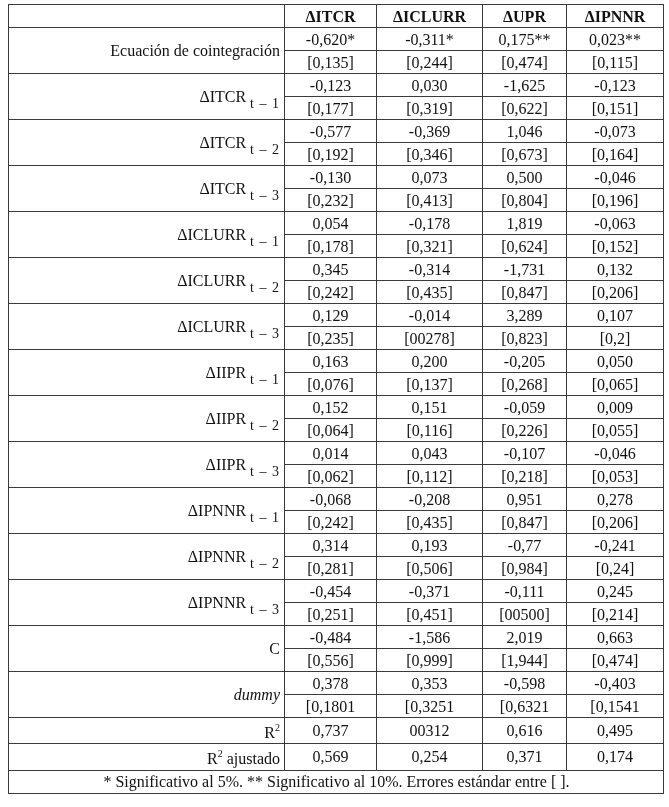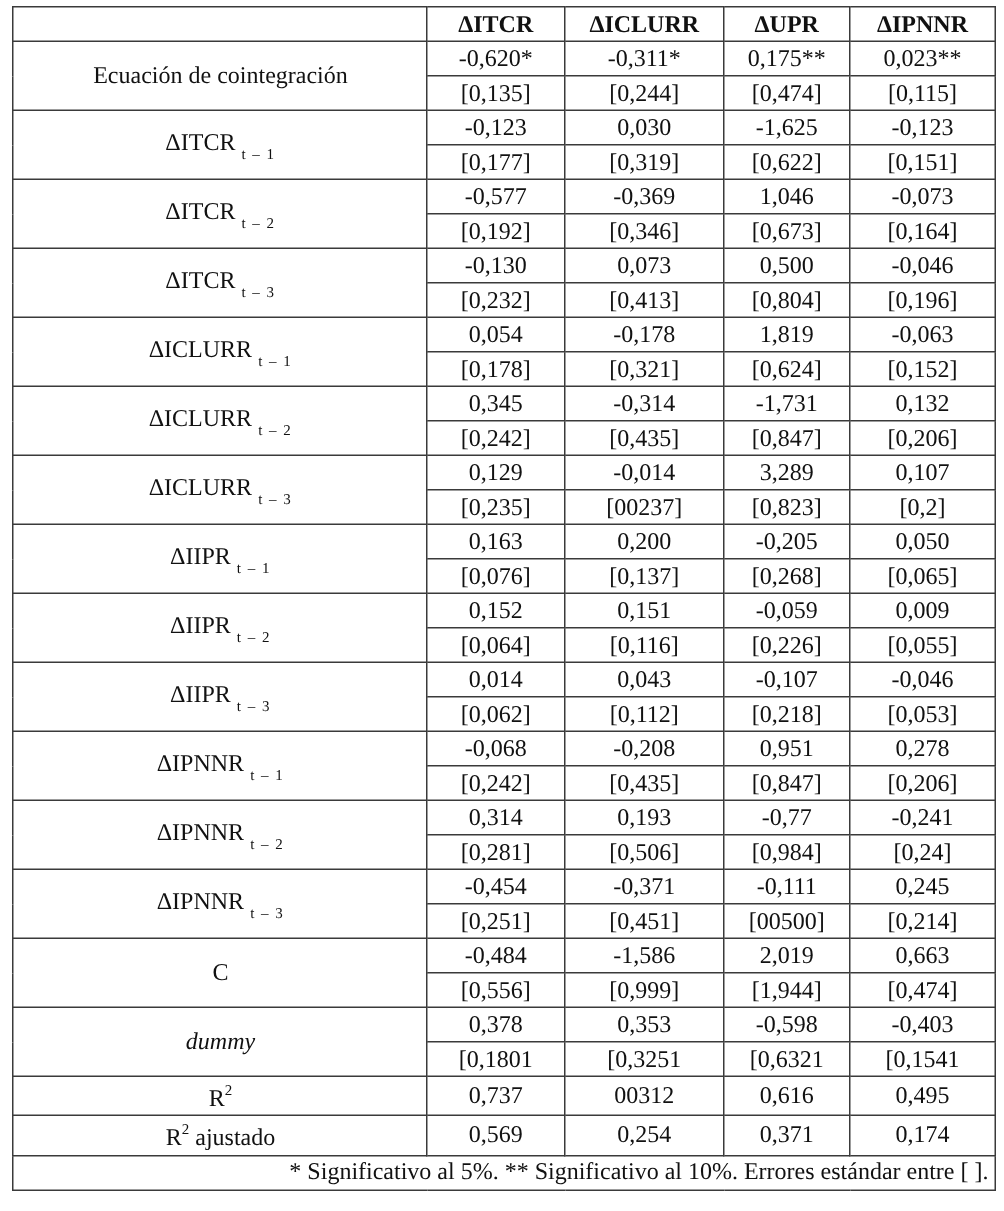--- a/index.html
+++ b/index.html
@@ -21,25 +21,25 @@
   td, th {
     border: 1.5px solid #3a3a3a;
     height: 22px;
     padding: 0 4px;
     line-height: 21px;
     white-space: nowrap;
     overflow: hidden;
   }
   th { font-weight: bold; text-align: center; }
   td.num { text-align: center; }
-  td.label { text-align: center; vertical-align: middle; padding-left: 5px; }
+  td.label { text-align: right; vertical-align: middle; padding-left: 5px; }
   td.label.italic { font-style: italic; }
-  .sub { font-size: 10px; position: relative; top: 6px; margin-left: 4px; letter-spacing: 1px; }
+  .sub { font-size: 14px; position: relative; top: 6px; margin-left: 4px; letter-spacing: 1px; }
   sup.r2 { font-size: 10px; position: relative; top: -1px; }
-  td.foot { text-align: right; padding-left: 5px; }
+  td.foot { text-align: center; padding-left: 5px; }
 </style>
 </head>
 <body>
 
 <div class="wrap">
   <table>
     <colgroup>
       <col class="c0">
         <col class="c1">
         <col class="c2">
@@ -136,21 +136,21 @@
         </tr>
         <tr>
           <td class="label" rowspan="2"><span>ΔICLURR</span><span class="sub">t – 3</span></td>
           <td class="num">0,129</td>
           <td class="num">-0,014</td>
           <td class="num">3,289</td>
           <td class="num">0,107</td>
         </tr>
         <tr>
           <td class="num">[0,235]</td>
-          <td class="num">[00237]</td>
+          <td class="num">[00278]</td>
           <td class="num">[0,823]</td>
           <td class="num">[0,2]</td>
         </tr>
         <tr>
           <td class="label" rowspan="2"><span>ΔIIPR</span><span class="sub">t – 1</span></td>
           <td class="num">0,163</td>
           <td class="num">0,200</td>
           <td class="num">-0,205</td>
           <td class="num">0,050</td>
         </tr>

